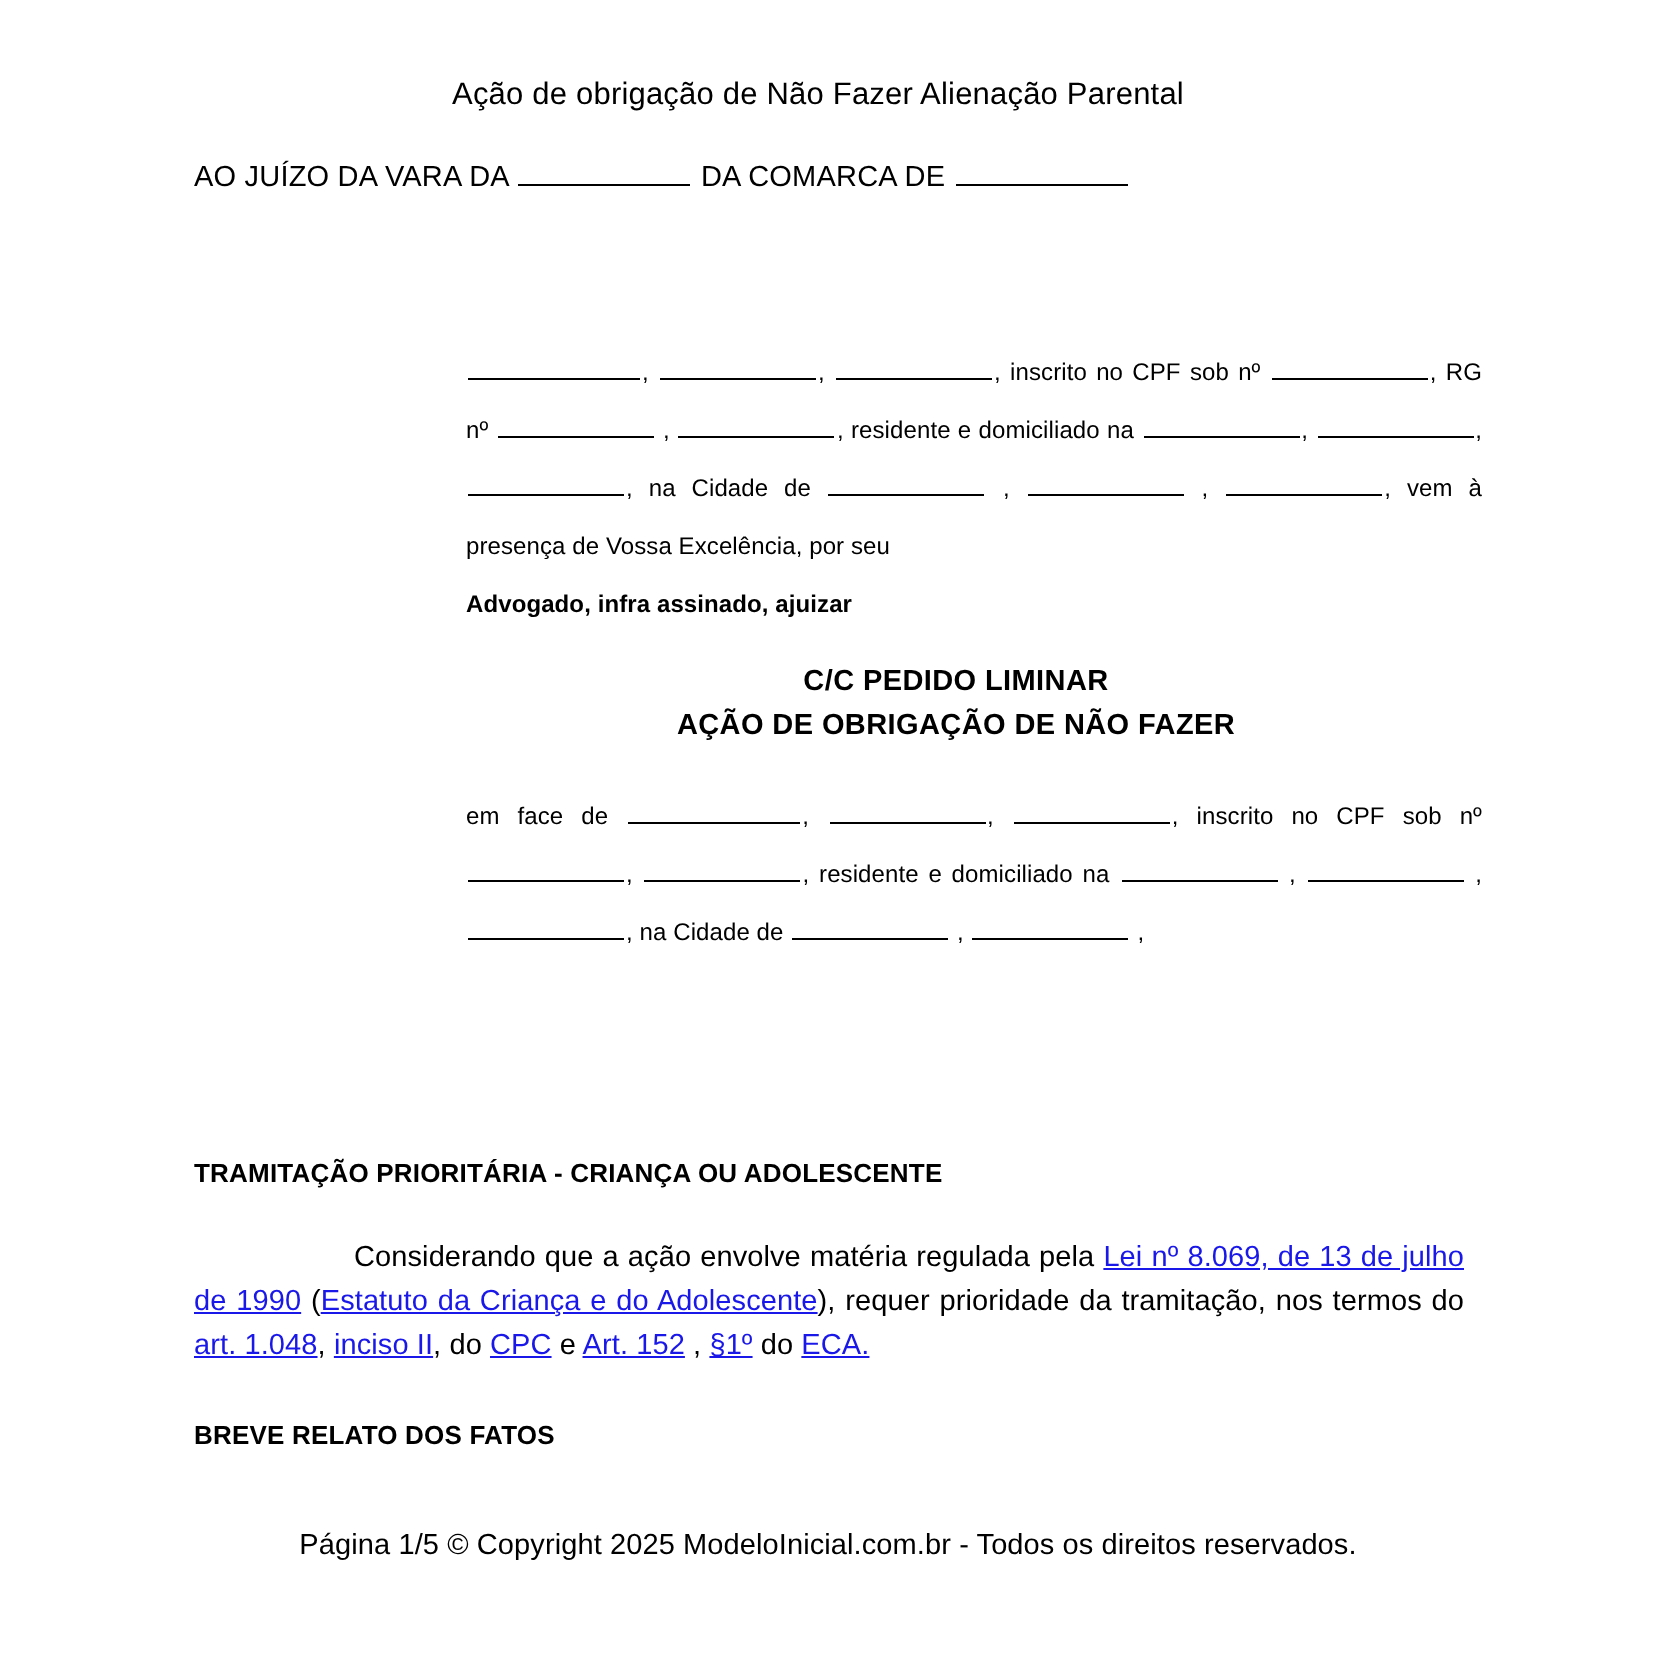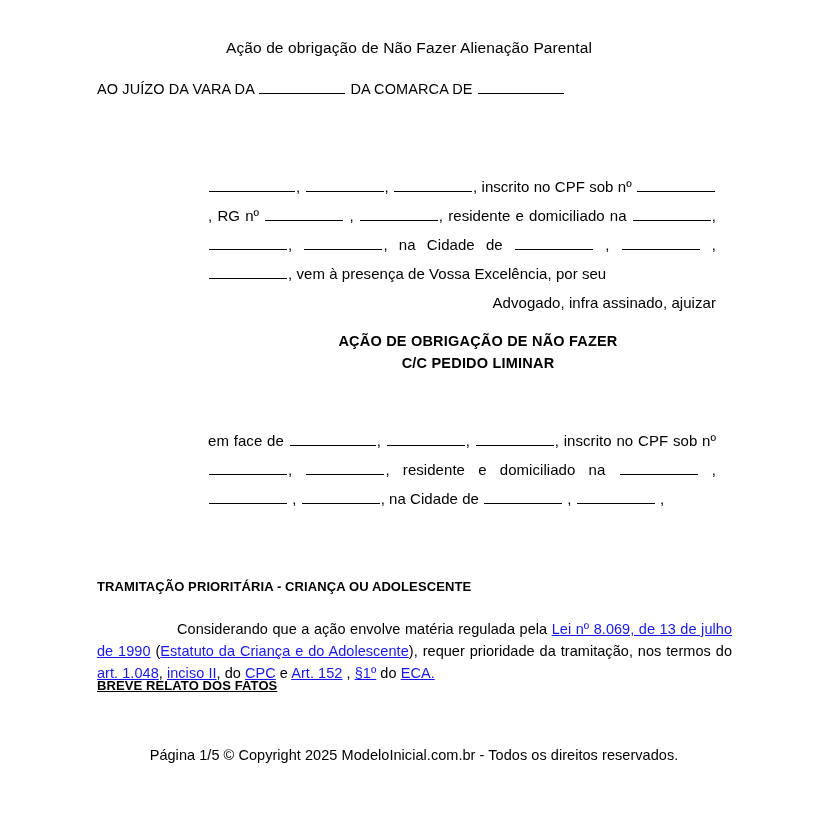--- a/index.html
+++ b/index.html
@@ -44,32 +44,33 @@
     top: 79px;
     font-size: 14.5px;
     line-height: 20px;
     white-space: nowrap;
     letter-spacing: 0.1px;
   }
 
   
   .block-indented {
     position: absolute;
-    left: 208px;
+    left: 233px;
     width: 508px;
-    font-size: 15px;
+    font-size: 12px;
     line-height: 29px;
     text-align: justify;
     letter-spacing: 0.05px;
   }
   .block-qualif-author { top: 172px; }
-  .block-qualif-defend { top: 394px; margin-top: 32px; }
+  .block-qualif-defend { top: 394px; }
 
   .block-indented .last-line {
-    text-align: right;
+    text-align: left;
+    font-weight: bold;
   }
 
   
   .action-title {
     position: absolute;
     left: 224px;
     top: 330px;
     width: 508px;
     text-align: center;
     font-weight: bold;
@@ -82,21 +83,21 @@
   .section-heading {
     position: absolute;
     left: 97px;
     font-weight: bold;
     font-size: 13px;
     line-height: 20px;
     letter-spacing: 0.1px;
     white-space: nowrap;
   }
   .heading-tramitacao { top: 577px; }
-  .heading-relato     { top: 676px; text-decoration: underline; }
+  .heading-relato     { top: 708px; }
 
   
   .para-justified {
     position: absolute;
     left: 97px;
     width: 635px;
     font-size: 14.5px;
     line-height: 22px;
     text-align: justify;
     letter-spacing: 0.05px;
@@ -120,21 +121,21 @@
     vertical-align: baseline;
     margin: 0 1px;
   }
   .blank.w-md  { width: 78px; }
   .blank.w-lg  { width: 86px; }
 
   
   .footer {
     position: absolute;
     left: 0;
-    top: 745px;
+    top: 763px;
     width: 828px;
     text-align: center;
     font-size: 14.5px;
     line-height: 20px;
     letter-spacing: 0.05px;
   }
 </style>
 </head>
 <body>
 
@@ -159,22 +160,22 @@
     <span class="blank w-md"></span>,
     <span class="blank w-md"></span>,
     <span class="blank w-md"></span><span>, na Cidade de</span>
     <span class="blank w-md"></span> ,
     <span class="blank w-md"></span> ,
     <span class="blank w-md"></span><span>, vem à presença de Vossa Excelência, por seu</span>
     <div class="last-line">Advogado, infra assinado, ajuizar</div>
   </div>
 
   <div class="action-title">
+    <div>C/C PEDIDO LIMINAR</div>
     <div>AÇÃO DE OBRIGAÇÃO DE NÃO FAZER</div>
-    <div>C/C PEDIDO LIMINAR</div>
   </div>
 
   <div class="block-indented block-qualif-defend">
     <span>em face de</span>
     <span class="blank w-lg"></span>,
     <span class="blank w-md"></span>,
     <span class="blank w-md"></span><span>, inscrito no CPF sob nº</span>
     <span class="blank w-md"></span>,
     <span class="blank w-md"></span><span>, residente e domiciliado na</span>
     <span class="blank w-md"></span> ,

